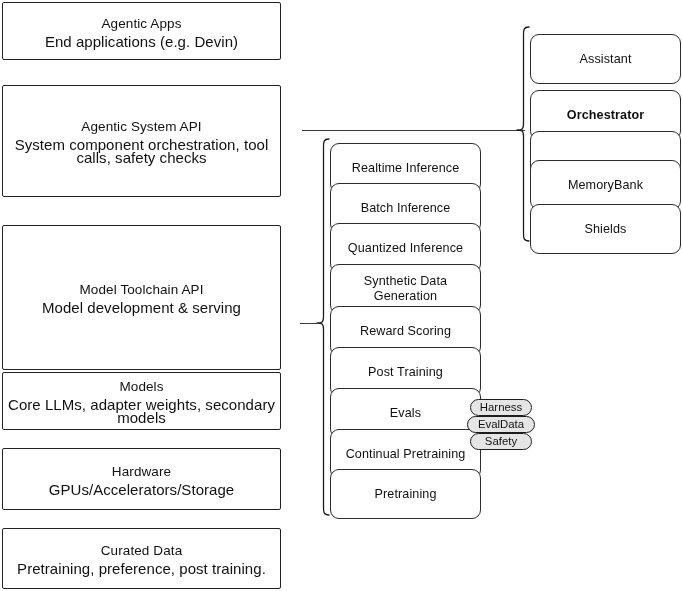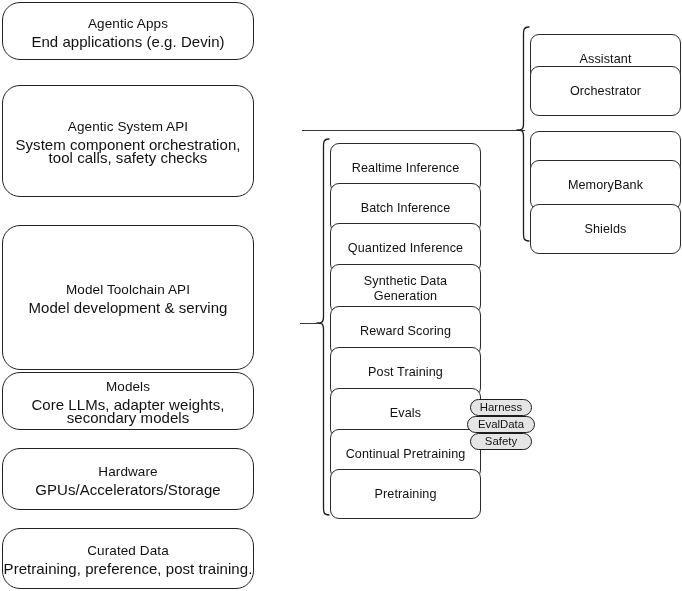--- a/index.html
+++ b/index.html
@@ -43,22 +43,22 @@
     color: #111111;
     font-size: 15px;
     line-height: 13px;
     margin-top: 3px;
     letter-spacing: 0.05px;
   }
 
   
   .layer {
     left: 2px;
-    width: 252px;
-    border-radius: 18px;
+    width: 279px;
+    border-radius: 2px;
   }
 
   
   .cap {
     height: 50px;
     border-radius: 9px;
     border: 1.2px solid #2b2b2b;
     justify-content: center;
   }
   .cap .title {
@@ -195,21 +195,21 @@
   <div class="pill" style="left:467px;top:393px;width:68px;">
     <div class="title">EvalData</div>
   </div>
   <div class="pill" style="left:470px;top:410px;width:62px;">
     <div class="title">Safety</div>
   </div>
 
   <div class="box cap right-cap" style="top:34px;">
     <div class="title">Assistant</div>
   </div>
-  <div class="box cap right-cap" style="top:66px;">
+  <div class="box cap right-cap" style="top:90px;font-weight:bold;">
     <div class="title">Orchestrator</div>
   </div>
   <div class="box cap right-cap" style="top:131px;justify-content:flex-end;">
     <div class="title">PromptStore</div>
   </div>
   <div class="box cap right-cap" style="top:160px;">
     <div class="title">MemoryBank</div>
   </div>
   <div class="box cap right-cap" style="top:204px;">
     <div class="title">Shields</div>

